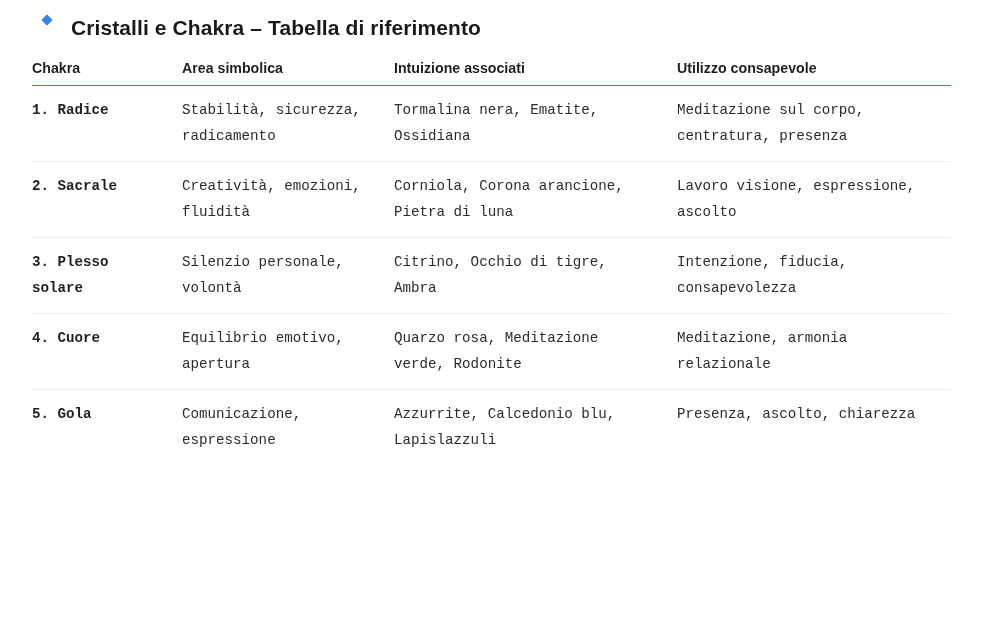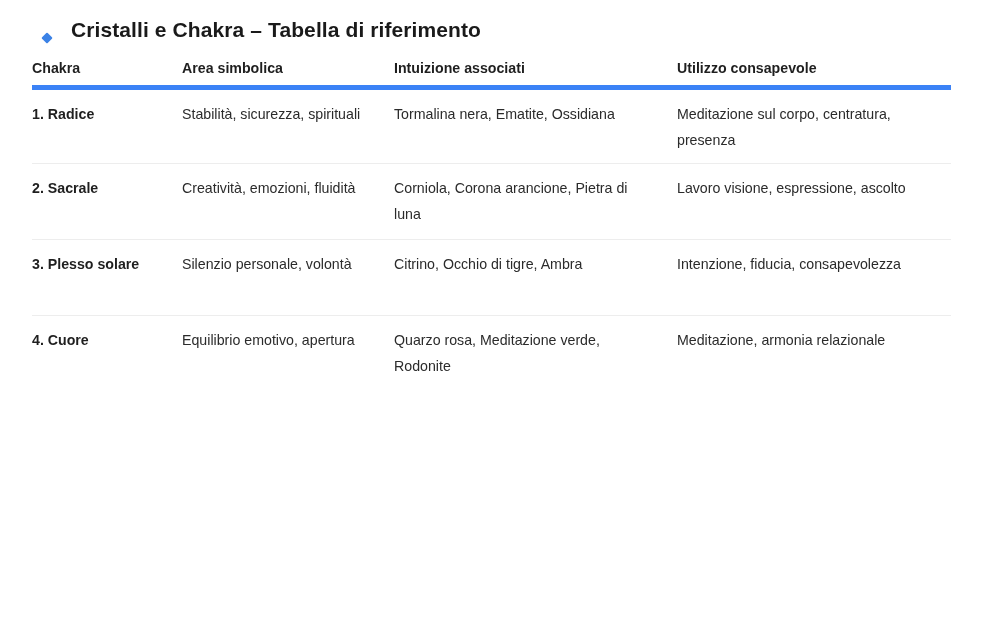--- a/index.html
+++ b/index.html
@@ -11,23 +11,23 @@
       overflow: hidden;
     }
     body {
       font-family: "Liberation Sans", "DejaVu Sans", sans-serif;
       color: #1f1f1f;
       position: relative;
     }
     .title-row {
       position: absolute;
       left: 40px;
-      top: 10px;
+      top: 16px;
       display: flex;
-      align-items: flex-end;
+      align-items: flex-start;
       height: 32px;
     }
     .diamond {
       width: 8px;
       height: 8px;
       background: #3b82e6;
       transform: rotate(45deg);
       margin-left: 3px;
       margin-right: 20px;
       border-radius: 1px;
@@ -51,31 +51,32 @@
     col.c2 { width: 212px; }
     col.c3 { width: 283px; }
     col.c4 { width: 274px; }
     th {
       text-align: left;
       font-weight: bold;
       color: #1f1f1f;
       height: 35px;
       padding: 0;
       vertical-align: middle;
-      border-bottom: 5px solid #3b82f6;
+      border-bottom: 1px solid #3b82f6;
     }
     td {
       padding: 0;
       vertical-align: top;
       height: 76px;
       line-height: 26px;
       padding-top: 11px;
       box-sizing: border-box;
       border-bottom: 1px solid #ededed;
       color: #2b2b2b;
+      font-family: Liberation Mono, monospace;
     }
     tr:last-child td { border-bottom: none; }
     td.name {
       font-weight: bold;
       color: #1f1f1f;
     }
     td .cell-text, th .cell-text {
       display: block;
       padding-right: 20px;
     }
@@ -110,21 +111,21 @@
           <span class="cell-text">Utilizzo consapevole</span>
         </th>
     </tr>
   </thead>
   <tbody>
     <tr>
       <td class="name">
           <span class="cell-text">1. Radice</span>
         </td>
       <td>
-          <span class="cell-text">Stabilità, sicurezza, spirituali</span>
+          <span class="cell-text">Stabilità, sicurezza, radicamento</span>
         </td>
       <td>
           <span class="cell-text">Tormalina nera, Ematite, Ossidiana</span>
         </td>
       <td>
           <span class="cell-text">Meditazione sul corpo, centratura, presenza</span>
         </td>
     </tr>
     <tr>
       <td class="name">
@@ -161,14 +162,28 @@
       <td>
           <span class="cell-text">Equilibrio emotivo, apertura</span>
         </td>
       <td>
           <span class="cell-text">Quarzo rosa, Meditazione verde, Rodonite</span>
         </td>
       <td>
           <span class="cell-text">Meditazione, armonia relazionale</span>
         </td>
     </tr>
+    <tr>
+      <td class="name">
+          <span class="cell-text">5. Gola</span>
+        </td>
+      <td>
+          <span class="cell-text">Comunicazione, espressione</span>
+        </td>
+      <td>
+          <span class="cell-text">Azzurrite, Calcedonio blu, Lapislazzuli</span>
+        </td>
+      <td>
+          <span class="cell-text">Presenza, ascolto, chiarezza</span>
+        </td>
+    </tr>
   </tbody>
 </table>
 
 </body></html>

